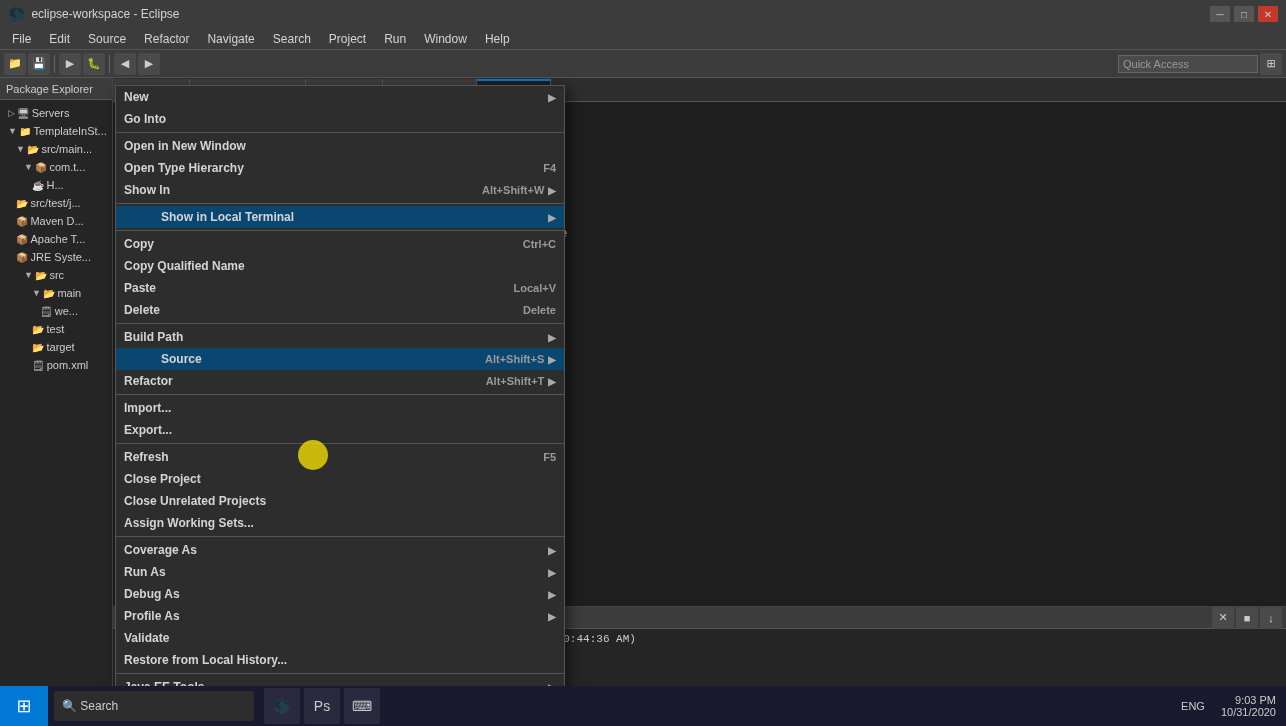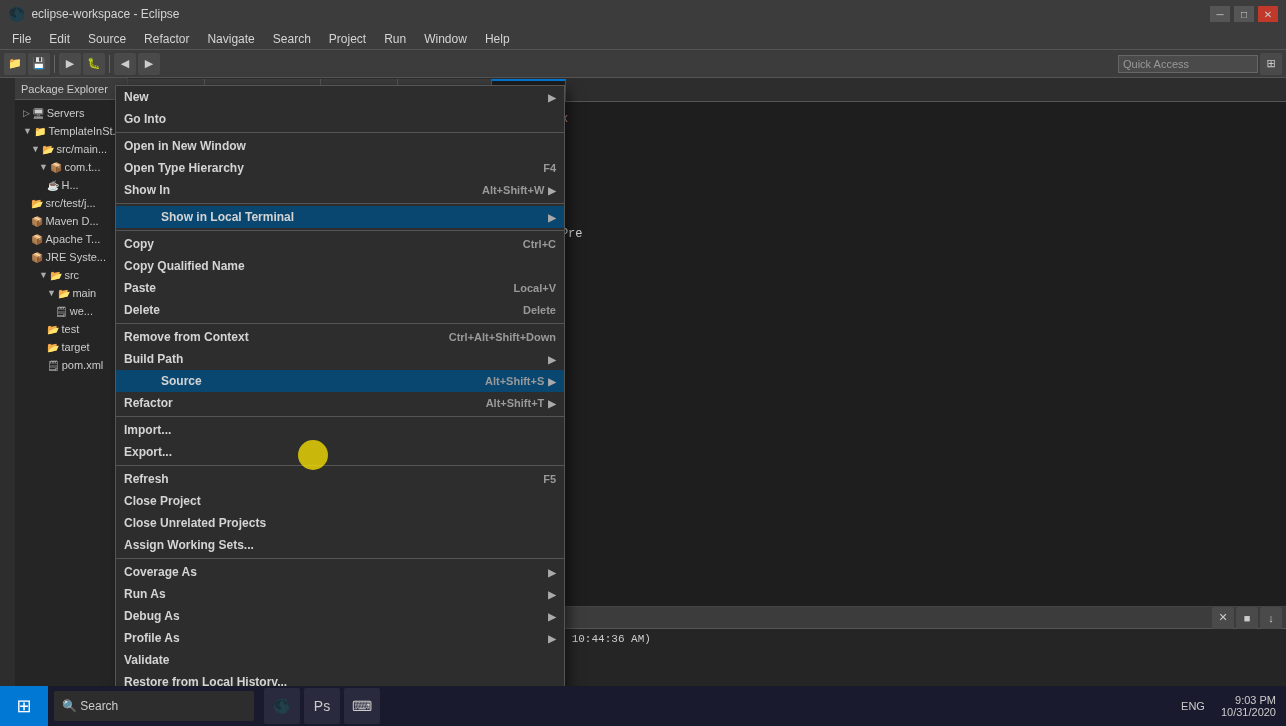--- a/index.html
+++ b/index.html
@@ -137,21 +137,20 @@
       width: 140px; height: 18px;
       color: #999; padding: 0 4px; font-size: 11px;
       display: flex; align-items: center;
     }
 
     
     .main-area {
       flex: 1;
       display: flex;
       overflow: hidden;
-      padding-left: 15px;
     }
 
     
     .left-panel {
       width: 113px;
       background: #252526;
       border-right: 1px solid #444;
       display: flex;
       flex-direction: column;
     }
@@ -551,24 +550,20 @@
   <div class="cm-item">
     <span class="cm-item-label">Paste</span>
     <span class="cm-item-shortcut">Local+V</span>
   </div>
   <div class="cm-item">
     <span class="cm-item-label">Delete</span>
     <span class="cm-item-shortcut">Delete</span>
   </div>
   <div class="cm-item separator"></div>
   <div class="cm-item">
-    <span class="cm-item-label">Remove from Context</span>
-    <span class="cm-item-shortcut">Ctrl+Alt+Shift+Down</span>
-  </div>
-  <div class="cm-item">
     <span class="cm-item-label">Build Path</span>
     <span class="cm-item-arrow">▶</span>
   </div>
   <div class="cm-item highlighted">
     <span class="cm-item-label">Source</span>
     <span class="cm-item-shortcut">Alt+Shift+S</span>
     <span class="cm-item-arrow">▶</span>
   </div>
   <div class="cm-item">
     <span class="cm-item-label">Refactor</span>

